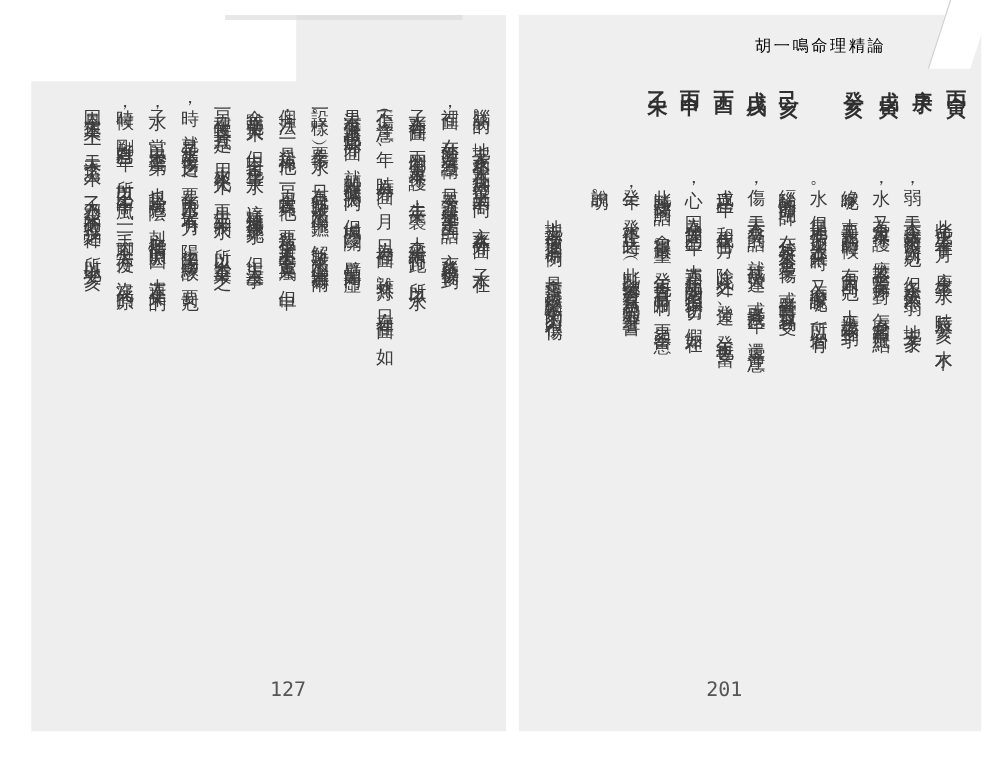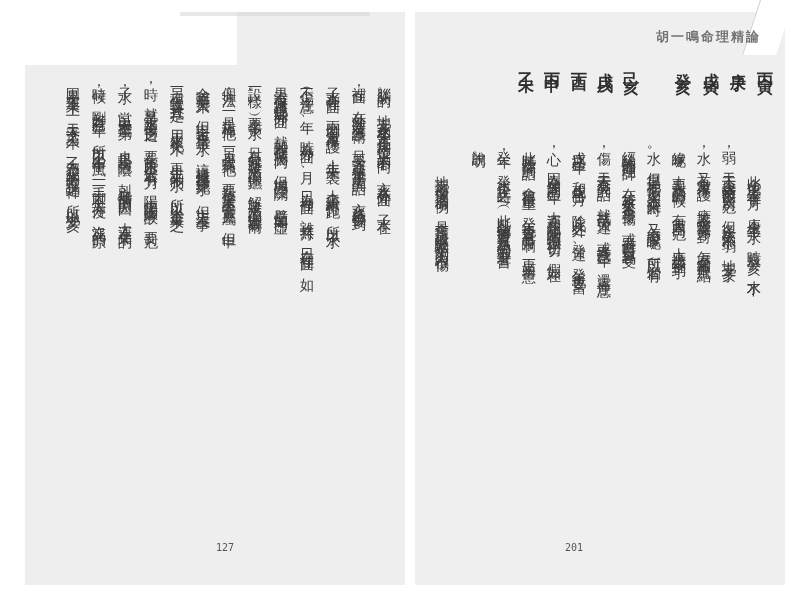--- a/index.html
+++ b/index.html
@@ -16,23 +16,23 @@
   #right-page { left:415px; top:12px; width:370px; height:573px; background:#efefef; }
   #right-corner { position:absolute; left:760px; top:0; width:33px; height:55px; background:#ffffff; border-left:1px solid #cfcfcf; transform:skewX(-18deg); transform-origin:top left; }
   .gutter { position:absolute; left:405px; top:12px; width:10px; height:573px; background:#ffffff; }
 
   .col {
     position:absolute; writing-mode:vertical-rl; text-orientation:upright;
     font-size:14.4px; line-height:18px; letter-spacing:3.1px; white-space:nowrap;
     color:#3b3b3b;
   }
   .running-head {
-    position:absolute; left:656px; top:28px; font-size:13px; letter-spacing:2px; color:#737373; font-weight:bold;
+    position:absolute; left:604px; top:28px; font-size:13px; letter-spacing:2px; color:#000000; font-weight:normal;
   }
-  .pagenum { position:absolute; font-size:10px; color:#555; font-family:"DejaVu Sans Mono", monospace; }
+  .pagenum { position:absolute; font-size:16px; color:#555; font-family:"DejaVu Sans Mono", monospace; }
   .chart-label {
     position:absolute; writing-mode:vertical-rl; text-orientation:upright;
     font-size:16px; letter-spacing:4px; color:#2f2f2f; font-weight:bold;
   }
 </style>
 </head>
 <body>
 
 <div class="page" id="left-page"></div>
 <div id="left-top-strip"></div>

